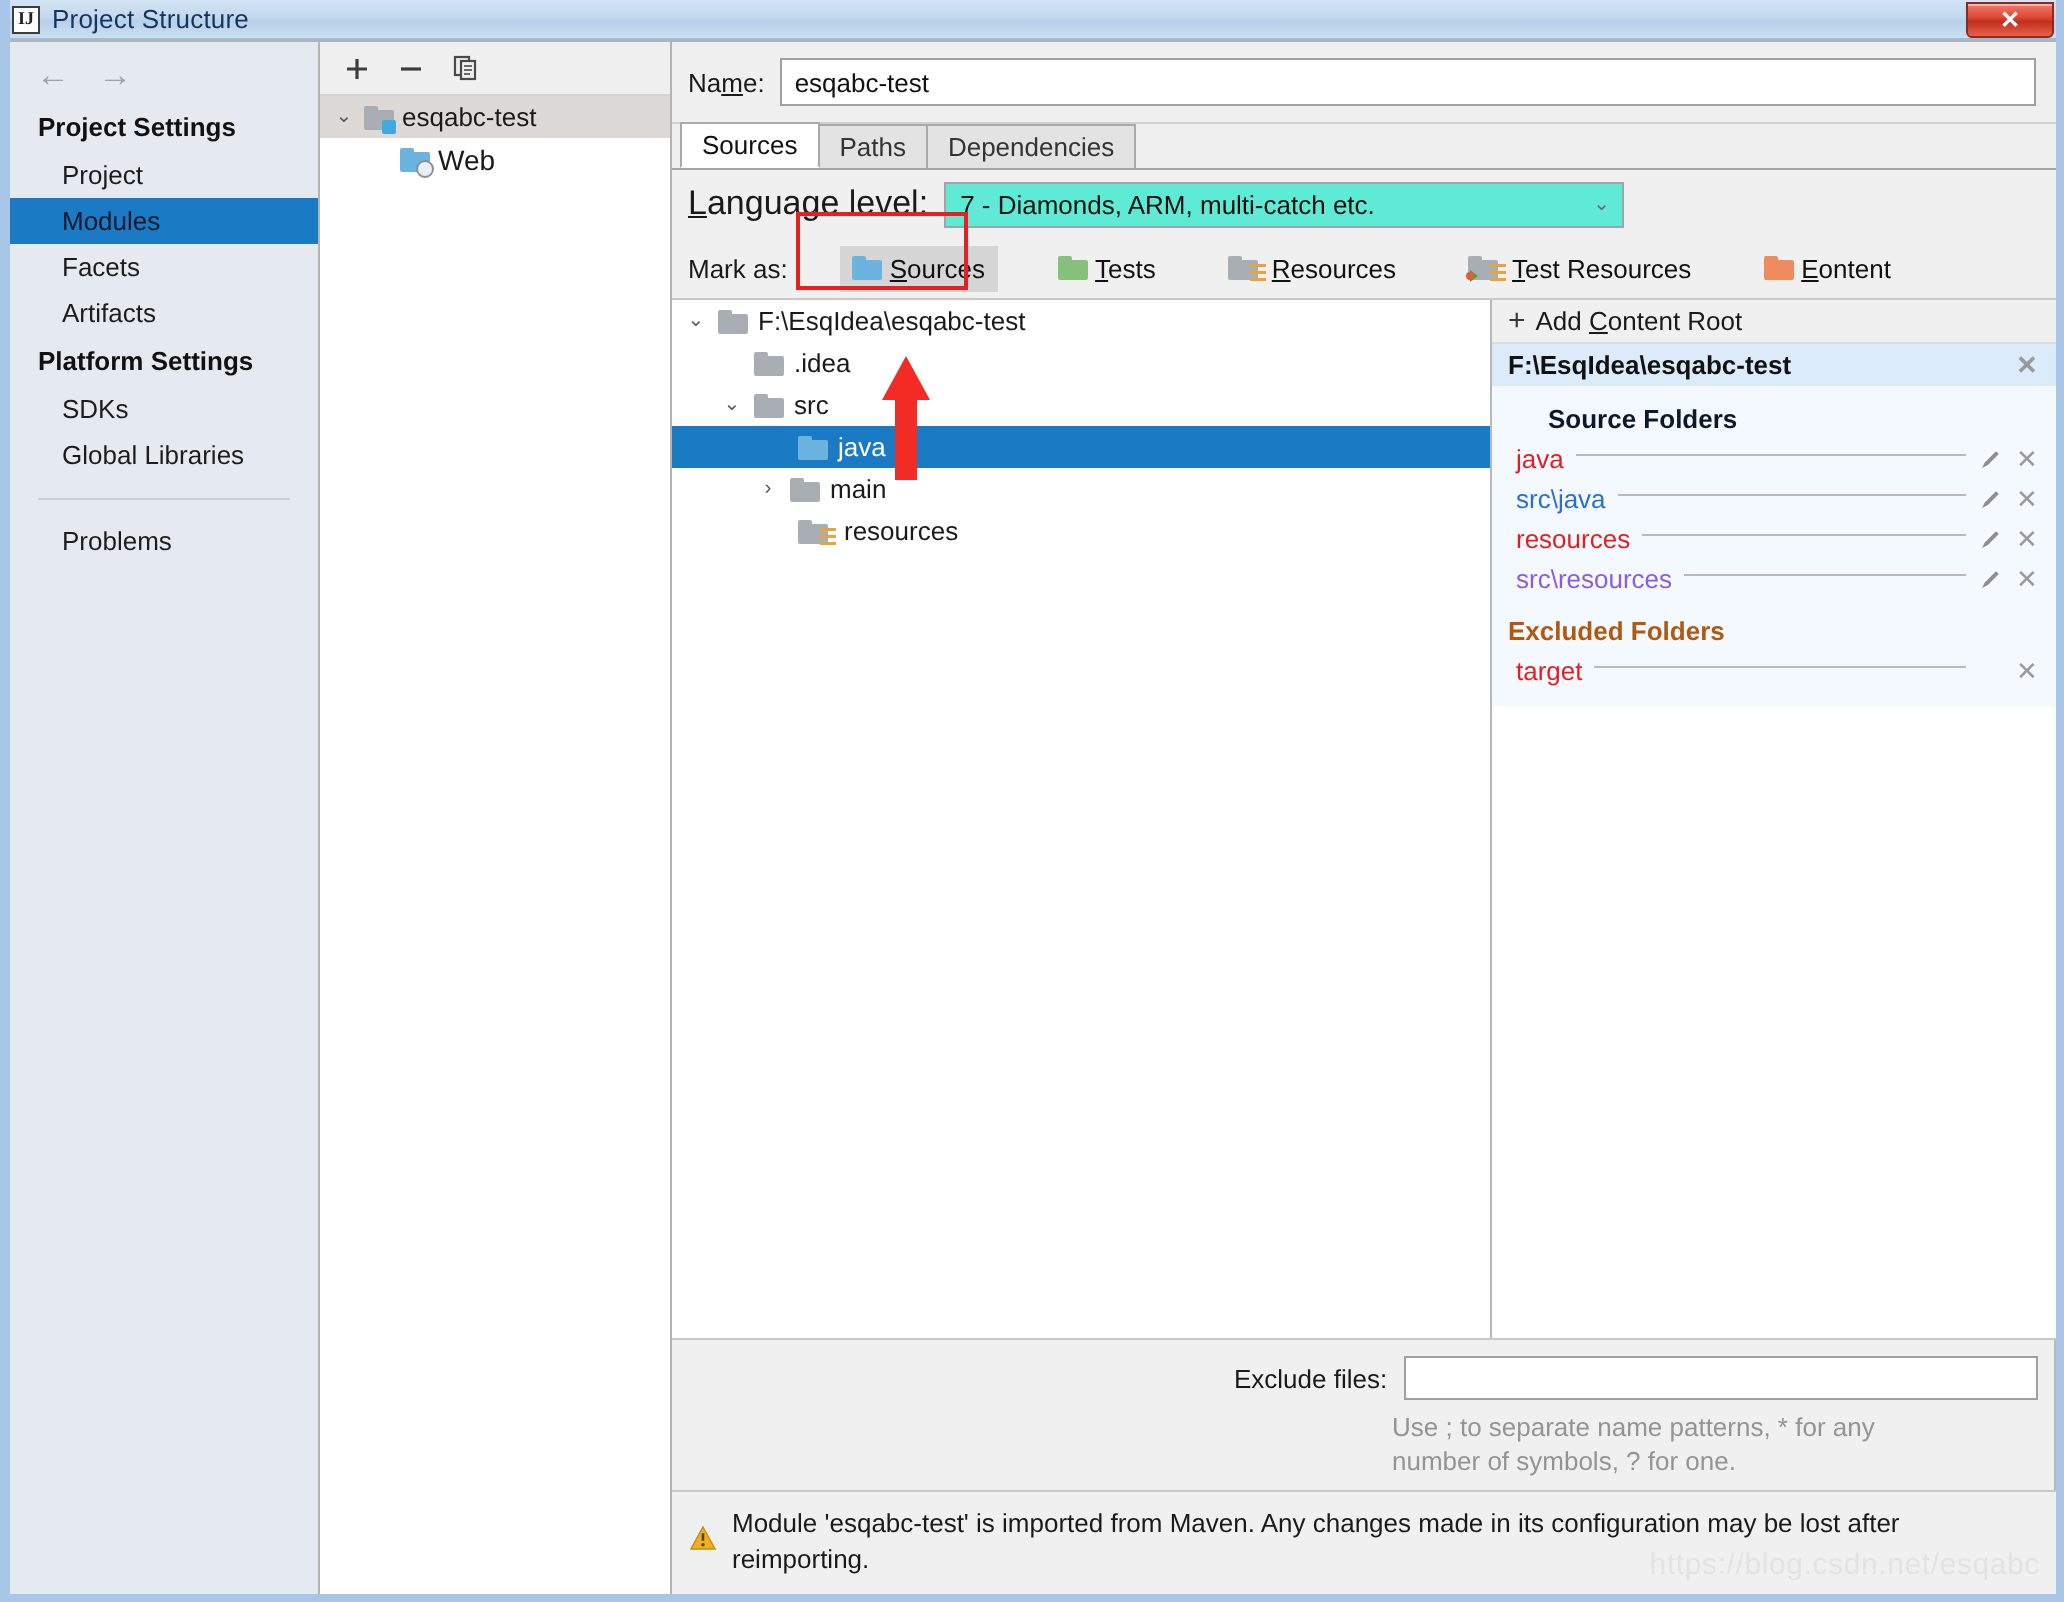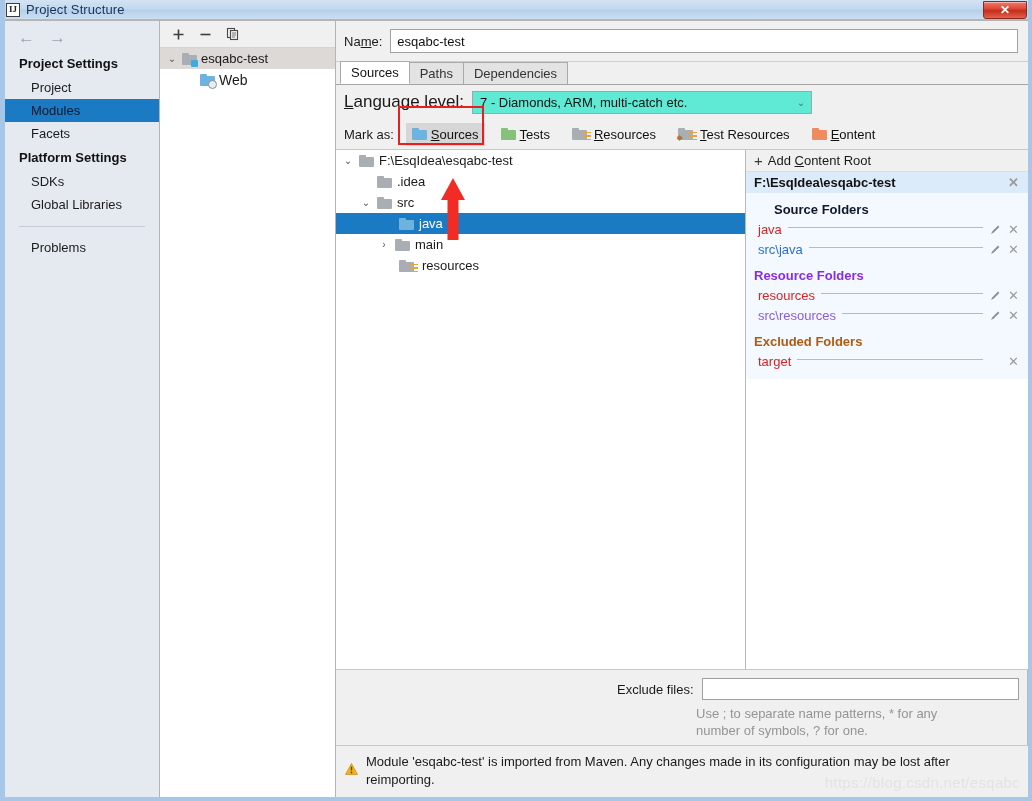--- a/index.html
+++ b/index.html
@@ -214,21 +214,21 @@
   #lang-select {
     width: 340px; height: 23px;
     background: #5eead4; border: 1px solid #a4a4a4;
     display: flex; align-items: center; justify-content: space-between;
     padding: 0 6px 0 7px; font-size: 13px; color: #111; cursor: pointer;
   }
   #lang-select .chev { color: #6a6a6a; font-size: 10px; }
 
   #mark-row {
     height: 30px; flex: none; display: flex; align-items: center;
-    gap: 10px; padding-left: 8px; position: relative;
+    gap: 24px; padding-left: 8px; position: relative;
   }
   #mark-label { font-size: 13px; margin-right: 2px; }
   .mark-btn {
     display: flex; align-items: center; gap: 4px;
     font-size: 13px; color: #111; cursor: pointer;
     padding: 3px 5px; border: 1px solid transparent;
   }
   .mark-btn.active { background: #d6d6d6; }
   .mark-btn u { text-decoration: underline; }
 
@@ -360,20 +360,21 @@
     <div id="sidebar">
       <div id="nav-arrows">
         <span class="nav-arrow">←</span>
         <span class="nav-arrow">→</span>
       </div>
 
       <div class="side-group-title">Project Settings</div>
       <div class="side-item">Project</div>
       <div class="side-item selected">Modules</div>
       <div class="side-item">Facets</div>
+      <div class="side-item">Artifacts</div>
 
       <div class="side-group-title">Platform Settings</div>
       <div class="side-item">SDKs</div>
       <div class="side-item">Global Libraries</div>
 
       <div class="side-sep"></div>
       <div class="side-item side-spacer">Problems</div>
     </div>
 
     <div id="modules-col">
@@ -539,21 +540,20 @@
                 <span class="folder-name" style="color:#2a6fd0;">src\java</span>
                 <span class="dotline"></span>
                 <span class="pencil">
                   <svg width="11" height="11" viewBox="0 0 11 11">
                       <path d="M1 10 L2.4 7.2 L8 1.6 L9.4 3 L3.8 8.6 Z" fill="#8f8f8f"></path>
                     </svg>
                 </span>
                 <span class="xbtn">✕</span>
               </div>
 
-              <div class="group-title" style="color:#8a2be2;">Resource Folders</div>
               <div class="folder-row">
                 <span class="folder-name" style="color:#e02020;">resources</span>
                 <span class="dotline"></span>
                 <span class="pencil">
                   <svg width="11" height="11" viewBox="0 0 11 11">
                       <path d="M1 10 L2.4 7.2 L8 1.6 L9.4 3 L3.8 8.6 Z" fill="#8f8f8f"></path>
                     </svg>
                 </span>
                 <span class="xbtn">✕</span>
               </div>

